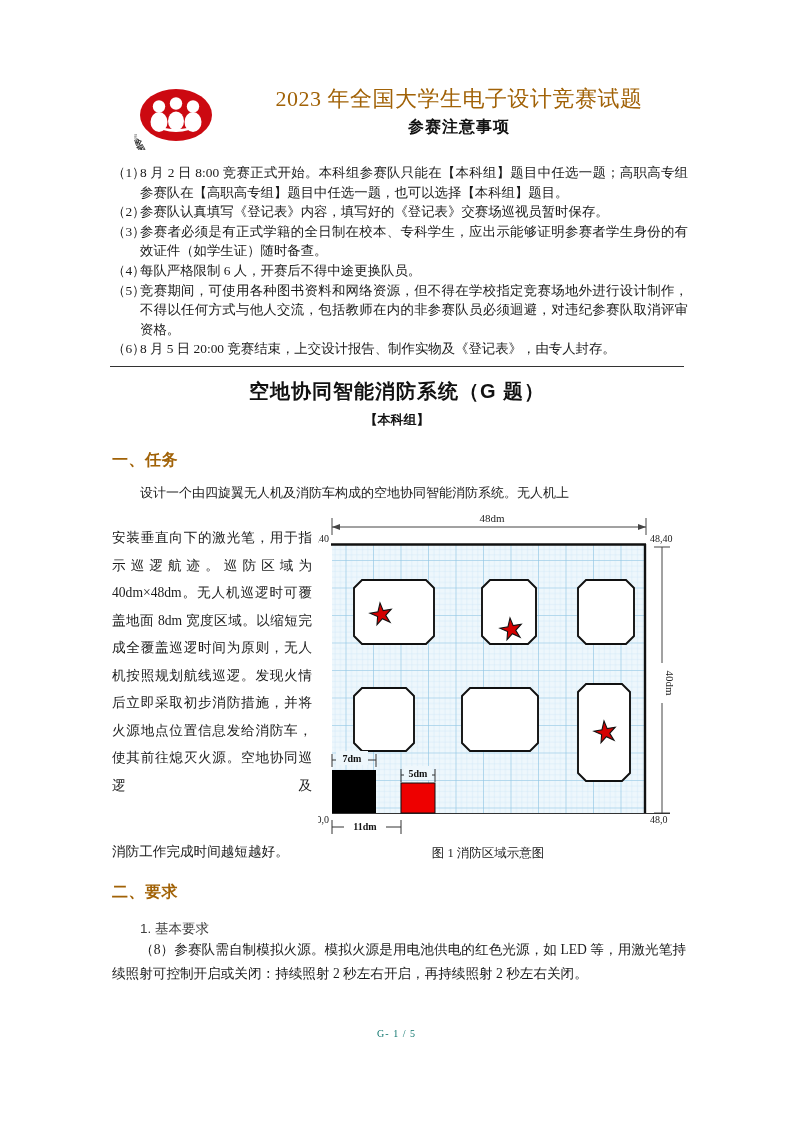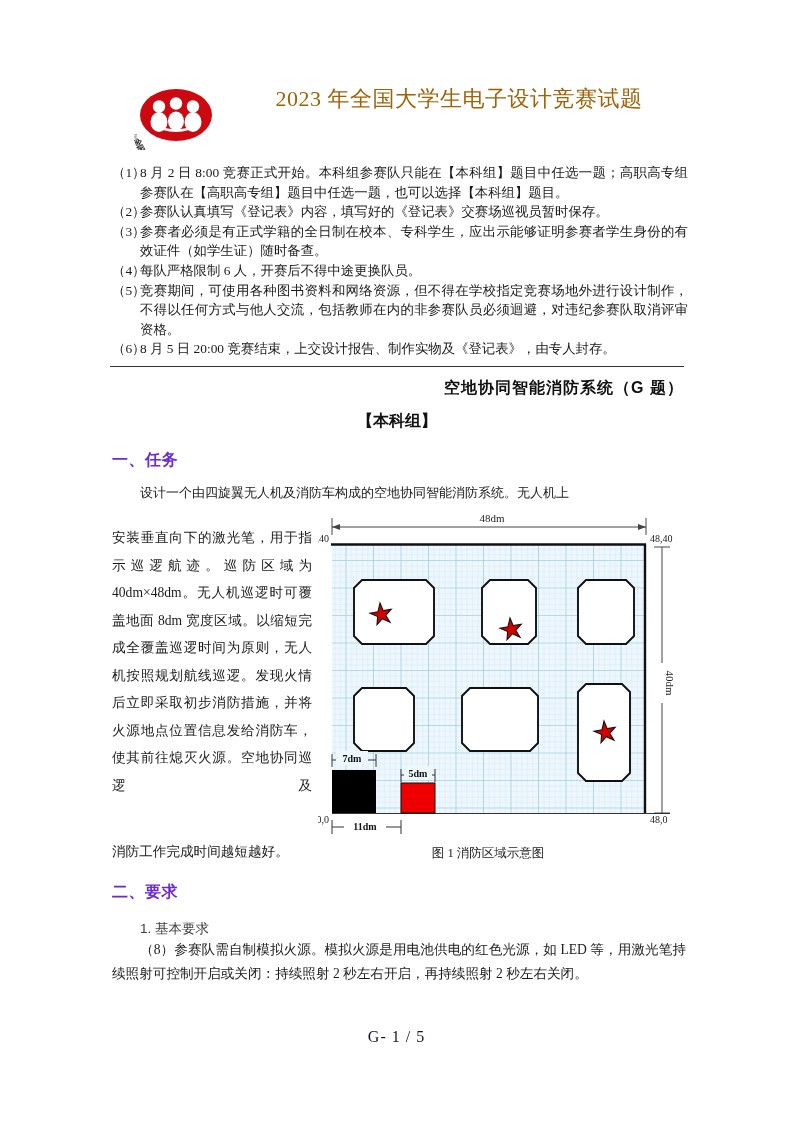--- a/index.html
+++ b/index.html
@@ -96,46 +96,46 @@
     width: 574px;
     border-top: 1.4px solid #333;
   }
 
   
   .doc-title {
     position: absolute;
     left: 110px;
     top: 378px;
     width: 574px;
-    text-align: right;
+    text-align: center;
     font-family: "Liberation Sans", "DejaVu Sans", sans-serif;
     font-weight: bold;
-    font-size: 16px;
+    font-size: 20px;
     letter-spacing: 1px;
     color: #111;
   }
   .doc-subtitle {
     position: absolute;
     left: 110px;
     top: 411px;
     width: 574px;
     text-align: center;
     font-family: "Liberation Sans", "DejaVu Sans", sans-serif;
     font-weight: bold;
-    font-size: 16px;
+    font-size: 13px;
     color: #111;
   }
 
   
   .h-section {
     position: absolute;
     font-family: "Liberation Sans", "DejaVu Sans", sans-serif;
     font-weight: bold;
     font-size: 16px;
-    color: #6d28d9;
+    color: #a16207;
     letter-spacing: 0.5px;
   }
   #sec-task { left: 112px; top: 450px; }
   #sec-req  { left: 112px; top: 882px; font-family: Liberation Serif, serif; }
   .h-sub {
     position: absolute;
     font-family: "Liberation Sans", "DejaVu Sans", sans-serif;
     font-weight: normal;
     font-size: 13.5px;
     color: #404040;
@@ -186,22 +186,22 @@
     text-justify: inter-ideograph;
   }
 
   
   .footer {
     position: absolute;
     left: 0;
     top: 1028px;
     width: 793px;
     text-align: center;
-    font-size: 16px;
-    color: #0f172a;
+    font-size: 10px;
+    color: #0f766e;
     letter-spacing: 1px;
   }
 
   
   .figure {
     position: absolute;
     left: 318px;
     top: 505px;
     width: 368px;
     height: 360px;
@@ -245,20 +245,21 @@
           <textPath href="#arcpath" startOffset="6%">全国大学生电子设计竞赛</textPath>
         </text>
         <text font-size="4.2" font-family="'Liberation Sans', sans-serif" fill="#3a3a3a">
           <textPath href="#arcpath" startOffset="2%" dy="9">National Undergraduate Electronic Design Contest</textPath>
         </text>
       </svg>
     </div>
 
     <div class="header-titles">
       <div class="title-main">2023 年全国大学生电子设计竞赛试题</div>
+      <div class="title-sub">参赛注意事项</div>
     </div>
   </div>
 
   <div class="notices">
     <div class="notice-item">
       <span class="notice-num">（1）</span>
       <span class="notice-text">8 月 2 日 8:00 竞赛正式开始。本科组参赛队只能在【本科组】题目中任选一题；高职高专组参赛队在【高职高专组】题目中任选一题，也可以选择【本科组】题目。</span>
     </div>
     <div class="notice-item">
       <span class="notice-num">（2）</span>

